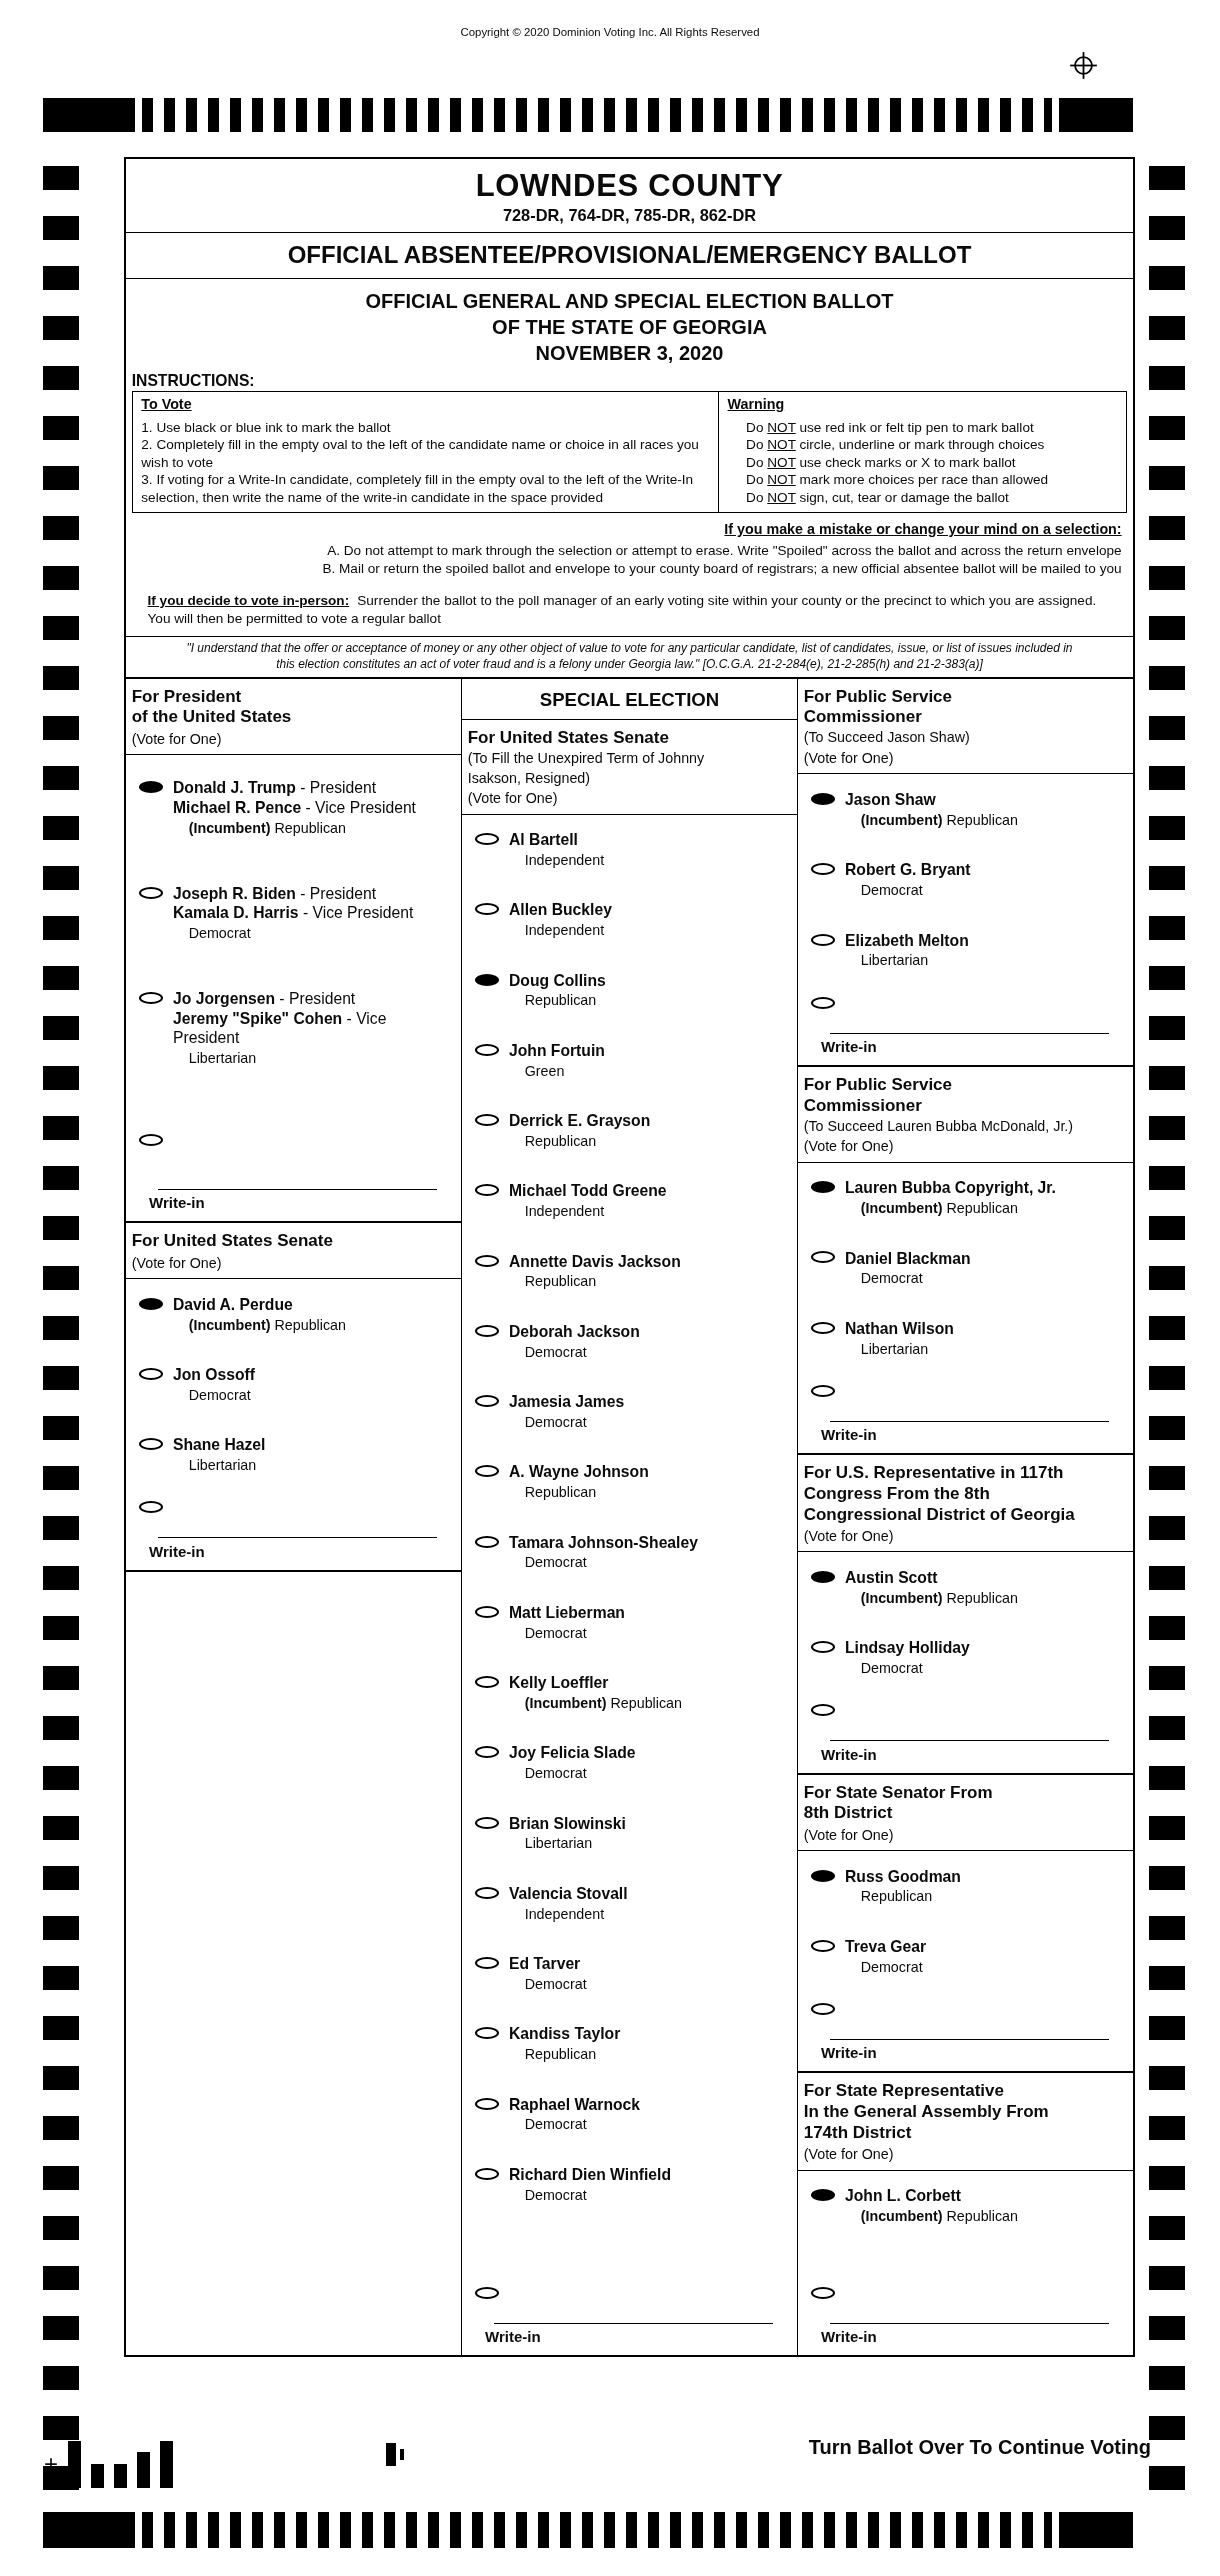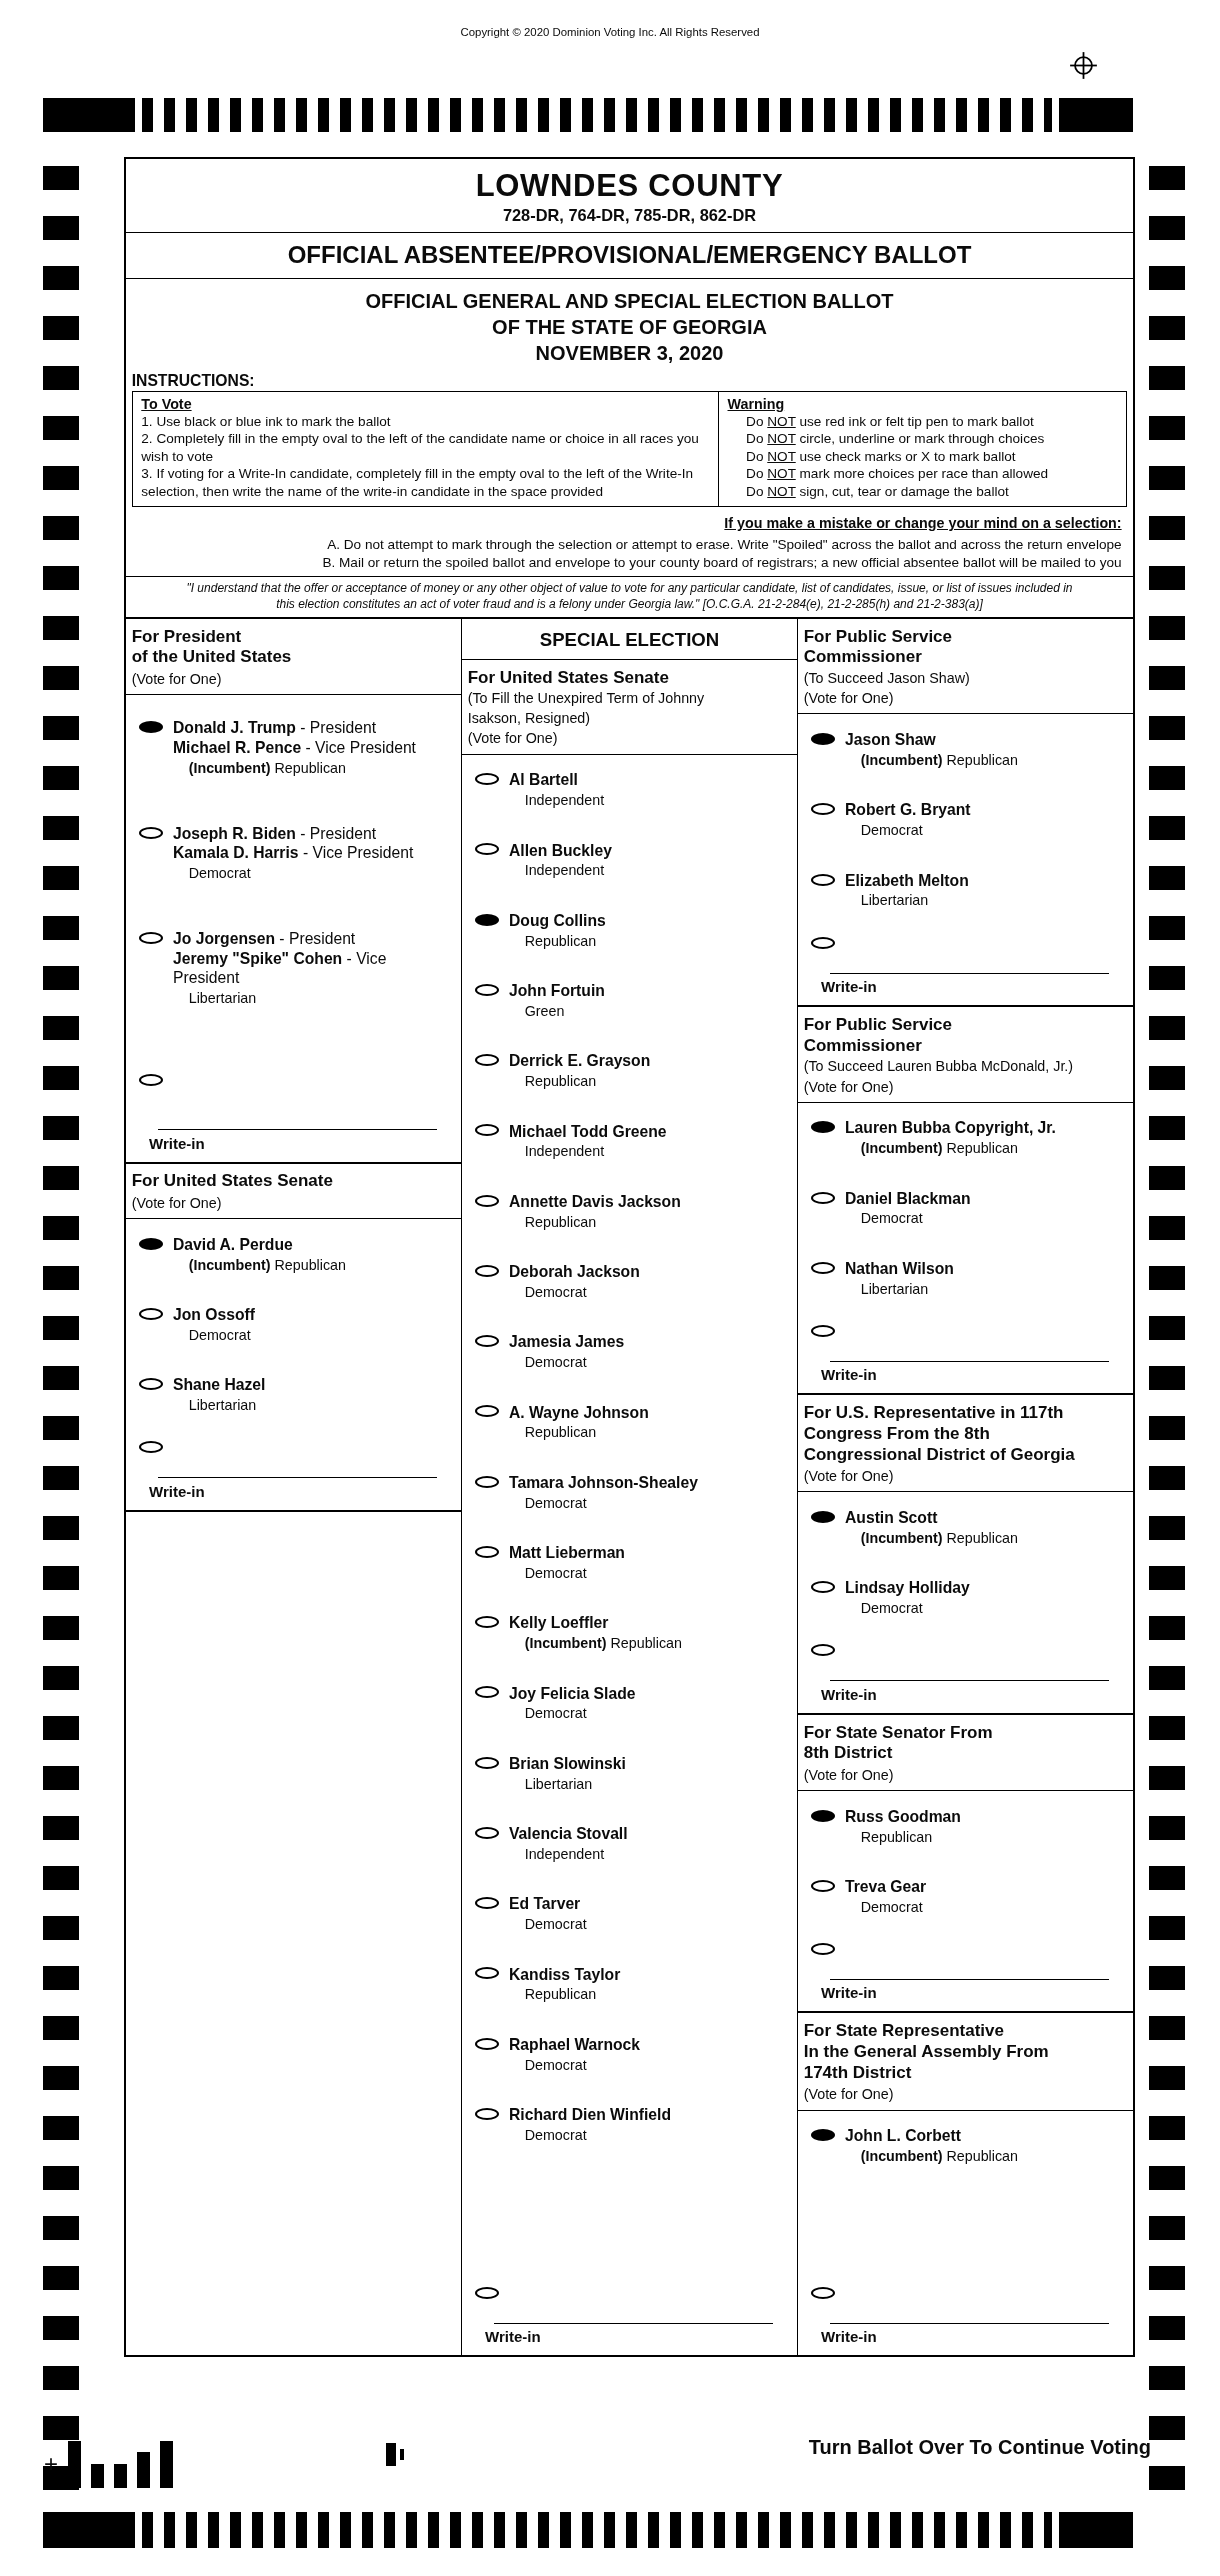--- a/index.html
+++ b/index.html
@@ -40,21 +40,21 @@
   .sec-type { text-align:center; font-size:24px; font-weight:bold; border-bottom:1.4px solid #000; padding:8.6px 0; }
 
   .sec-title { text-align:center; padding:8.6px 0 4.3px; }
   .sec-title div { font-size:20px; font-weight:bold; line-height:1.3; }
 
   .ins-label { font-size:15.7px; font-weight:bold; padding:2.1px 7.2px 1.4px 5.7px; }
   .ins-table { display:flex; border:1.4px solid #000; margin:0 5.7px; }
   .ins-col { padding:3.6px 8.6px 6.4px; }
   .ins-tovote { width:59%; border-right:1.4px solid #000; }
   .ins-warning { flex:1; }
-  .ins-title { font-size:14.3px; font-weight:bold; text-decoration:underline; margin-bottom:1px; }
+  .ins-title { font-size:14.3px; font-weight:bold; text-decoration:underline; margin-bottom:7px; }
   .ins-item { font-size:13.6px; line-height:1.28; }
   .ins-warning .ins-item { padding-left:18.6px; }
 
   .mistake { padding:7.2px 11.4px 2.9px;text-align:right; }
   .mistake-title { font-size:14.3px; font-weight:bold; text-decoration:underline; margin-bottom:5px; }
   .mistake .ins-item { padding-left:10px; margin-bottom:1.4px; }
 
   .inperson { padding:10px 11.4px 8.6px 21.5px; font-size:13.6px; line-height:1.3; }
   .inperson span + span { margin-left:4.3px; }
 
@@ -162,20 +162,24 @@
   </div>
 
   <div class="mistake">
     <div class="mistake-title">If you make a mistake or change your mind on a selection:</div>
     <div id="mistake-items">
         <div class="ins-item">A. Do not attempt to mark through the selection or attempt to erase.  Write "Spoiled" across the ballot and across the return envelope</div>
         <div class="ins-item">B. Mail or return the spoiled ballot and envelope to your county board of registrars; a new official absentee ballot will be mailed to you</div>
       </div>
   </div>
 
+  <div class="inperson">
+    <span class="b u">If you decide to vote in-person:</span>
+    <span>Surrender the ballot to the poll manager of an early voting site within your county or the precinct to which you are assigned.  You will then be permitted to vote a regular ballot</span>
+  </div>
 
   <div class="sec-legal">"I understand that the offer or acceptance of money or any other object of value to vote for any particular candidate, list of candidates, issue, or list of issues included in this election constitutes an act of voter fraud and is a felony under Georgia law." [O.C.G.A. 21-2-284(e), 21-2-285(h) and 21-2-383(a)]</div>
 
   <div class="grid" id="contest-grid">
       <div class="colm colm-0">
         <div class="contest">
           <div class="chead">
             <div class="ctitle">For President</div>
             <div class="ctitle">of the United States</div>
             <div class="cvote">(Vote for One)</div>

